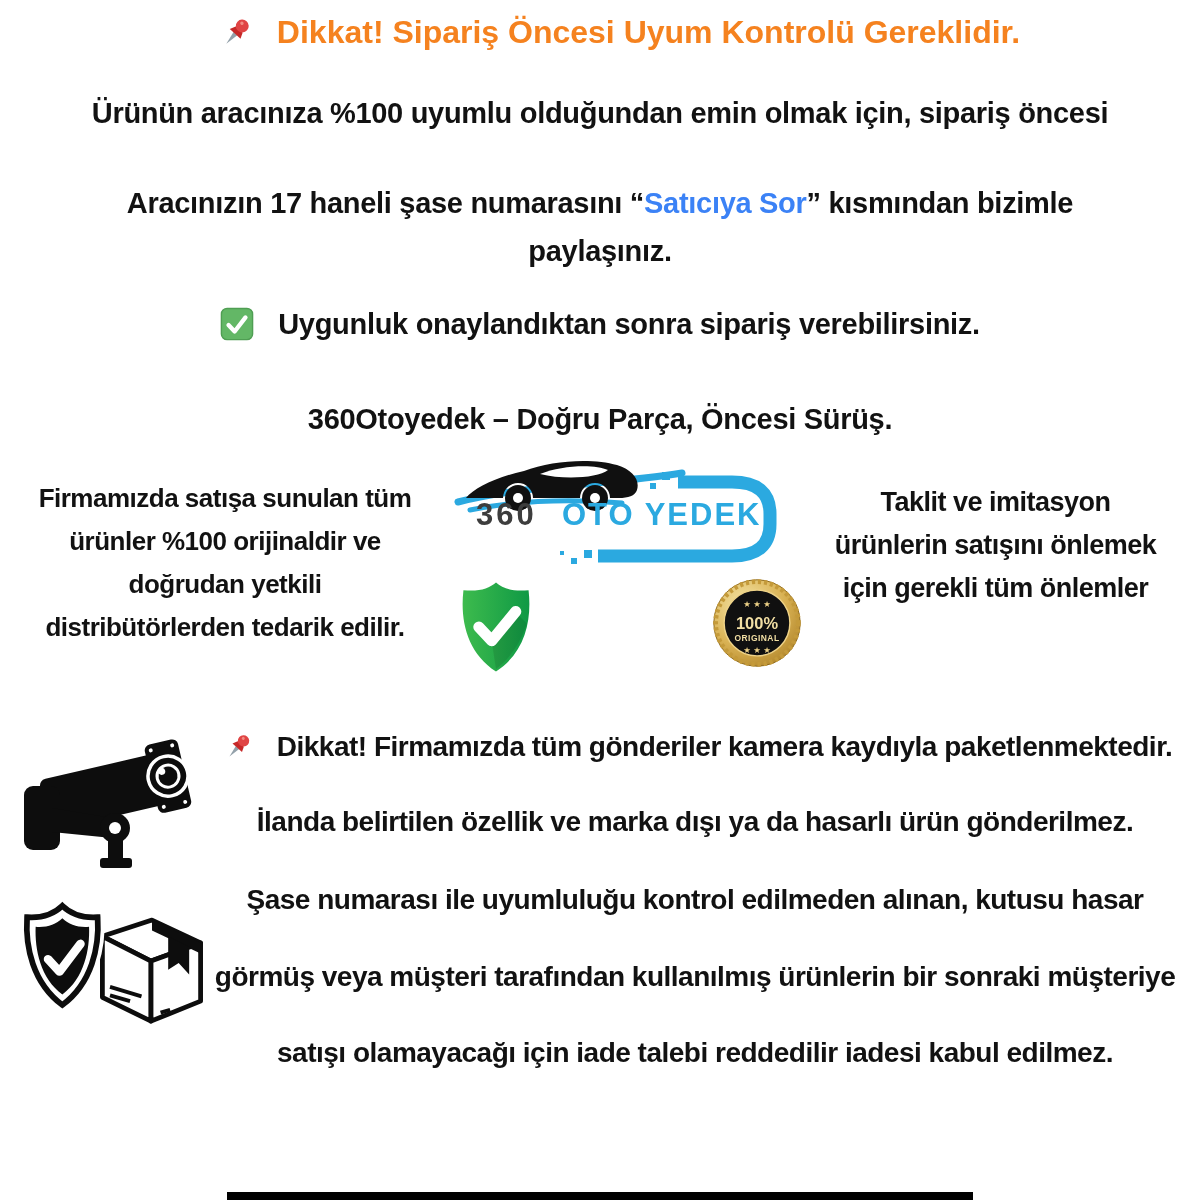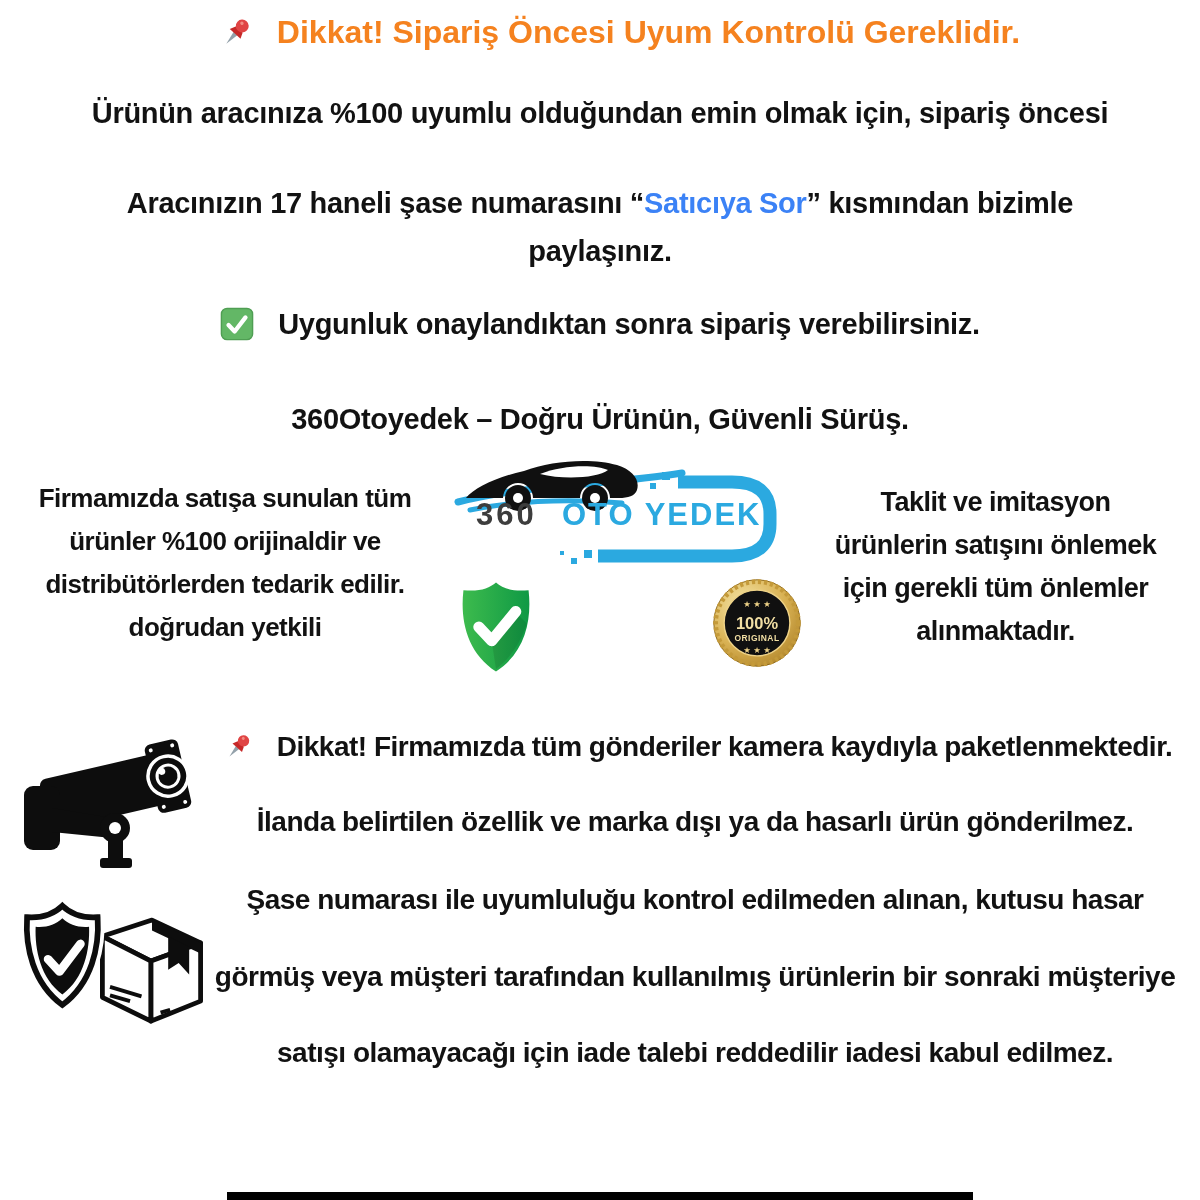--- a/index.html
+++ b/index.html
@@ -60,34 +60,33 @@
 <div class="abs fullw center p p2b">paylaşınız.</div>
 
 <div class="abs fullw confirm-row">
   <svg width="34" height="34" viewBox="0 0 36 36">
     <rect x="1.5" y="1.5" width="33" height="33" rx="6" fill="#63B766" stroke="#4F9E53" stroke-width="1.5"></rect>
     <path d="M9,19 L15.5,26 L27,11" stroke="#ffffff" stroke-width="4.5" fill="none" stroke-linecap="round" stroke-linejoin="round"></path>
   </svg>
   <span class="p">Uygunluk onaylandıktan sonra sipariş verebilirsiniz.</span>
 </div>
 
-<div class="abs fullw center p slogan">360Otoyedek – Doğru Ürünün, Güvenli Sürüş.</div>
+<div class="abs fullw center p slogan">360Otoyedek – Doğru Parça, Öncesi Sürüş.</div>
 
 <div class="abs sideblock leftblock">
   <div>Firmamızda satışa sunulan tüm</div>
   <div>ürünler %100 orijinaldir ve</div>
+  <div>doğrudan yetkili</div>
   <div>distribütörlerden tedarik edilir.</div>
-  <div>doğrudan yetkili</div>
 </div>
 
 <div class="abs sideblock rightblock">
   <div>Taklit ve imitasyon</div>
   <div>ürünlerin satışını önlemek</div>
   <div>için gerekli tüm önlemler</div>
-  <div>alınmaktadır.</div>
 </div>
 
 <svg class="abs logo-svg" width="375" height="150" viewBox="0 0 375 150">
 
   <path d="M18,50 C90,32 170,33 242,21" stroke="#2BA9E0" stroke-width="7" fill="none" stroke-linecap="round"></path>
   <path d="M30,58 C85,47 135,47 182,51" stroke="#2BA9E0" stroke-width="5" fill="none" stroke-linecap="round"></path>
 
   <g>
     <circle cx="78" cy="46" r="13" fill="#101010"></circle>
     <circle cx="78" cy="46" r="5" fill="#ffffff"></circle>

